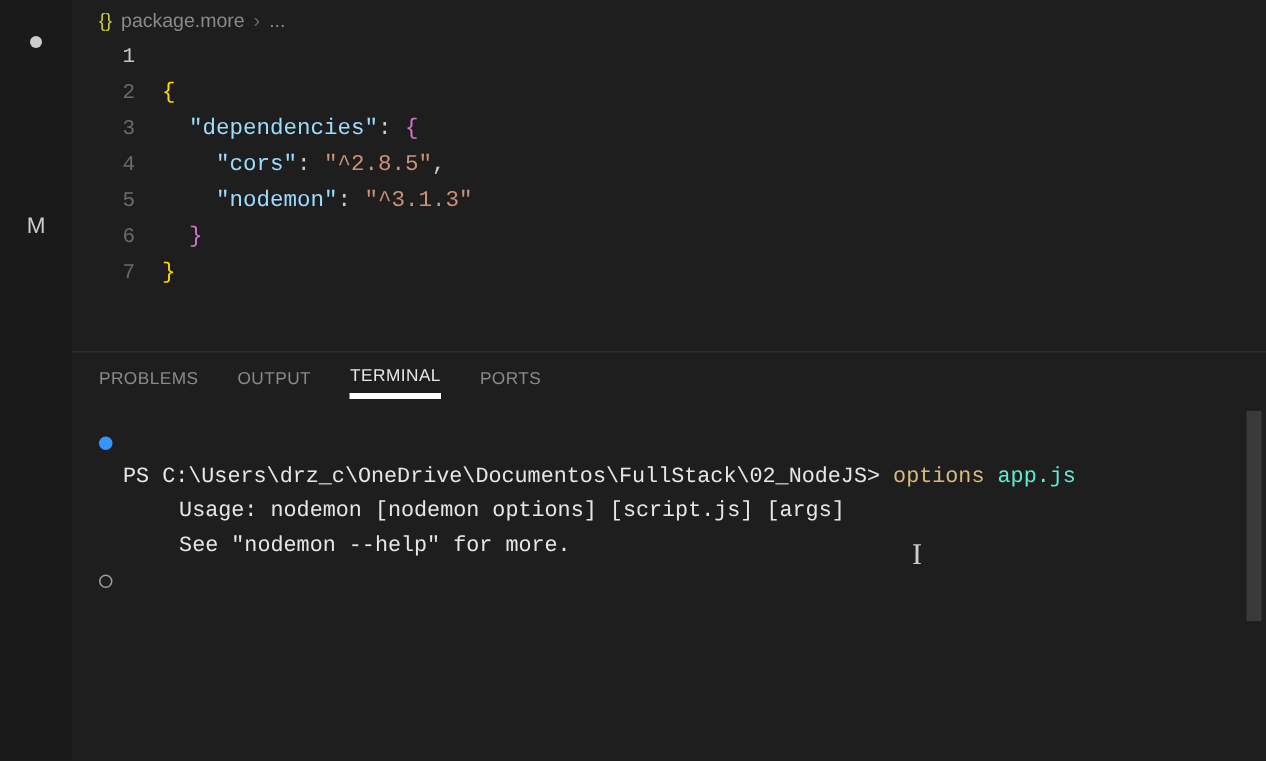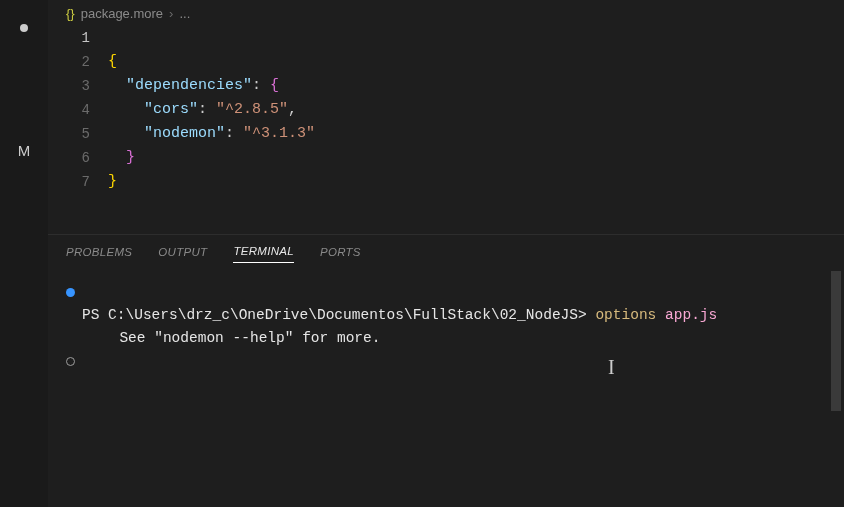--- a/index.html
+++ b/index.html
@@ -88,31 +88,30 @@
     min-height: 0;
   }
   .panel-tabs {
     display: flex;
     align-items: center;
     gap: 26px;
     padding: 10px 18px 8px 18px;
     font-size: 11.5px;
     font-family: "Segoe UI", sans-serif;
     letter-spacing: 0.3px;
-    font-style: italic;
   }
   .ptab {
     color: #8a8a8a;
     text-transform: uppercase;
     cursor: pointer;
     padding-bottom: 5px;
   }
   .ptab.active {
     color: #e7e7e7;
-    border-bottom: 1px solid #ffffff;
+    border-bottom: 4px solid #ffffff;
   }
   .terminal-body {
     flex: 1;
     padding: 10px 18px;
     font-size: 14.5px;
     line-height: 23px;
     color: #e6e6e6;
     position: relative;
     overflow: hidden;
   }
@@ -123,21 +122,21 @@
     margin-right: 7px;
     margin-top: 7px;
     flex-shrink: 0;
   }
   .dot-filled { background: #3794ff; }
   .dot-hollow { border: 1.5px solid #9d9d9d; background: transparent; }
   .term-line { white-space: pre; }
   .term-indent { padding-left: 36px; white-space: pre; }
   .t-path { color: #e6e6e6; }
   .t-cmd  { color: #d7ba7d; }
-  .t-arg  { color: #f9a8d4; }
+  .t-arg  { color: #5eead4; }
   .term-cursor {
     display: inline-block;
     width: 9px; height: 18px;
     background: #cccccc;
     vertical-align: text-bottom;
     margin-left: 3px;
   }
   .ibeam {
     position: absolute;
     left: 560px;
@@ -205,20 +204,21 @@
       </div>
 
       <div class="terminal-body">
         <div class="scroll-thumb"></div>
 
         <div class="term-row">
           <div class="term-dot dot-filled"></div>
           <div class="term-line">
 <span class="t-path">PS </span><span class="t-path">C:\Users\drz_c\OneDrive\Documentos\FullStack\02_NodeJS</span><span class="t-path">&gt; </span><span class="t-cmd">options </span><span class="t-arg">app.js</span></div>
         </div>
+        <div class="term-indent">  Usage: nodemon [nodemon options] [script.js] [args]</div>
         <div class="term-indent"></div>
         <div class="term-indent">  See "nodemon --help" for more.</div>
         <div class="term-indent"></div>
 
         <div class="term-row">
           <div class="term-dot dot-hollow"></div>
         </div>
 
         <div class="ibeam">I</div>
       </div>

